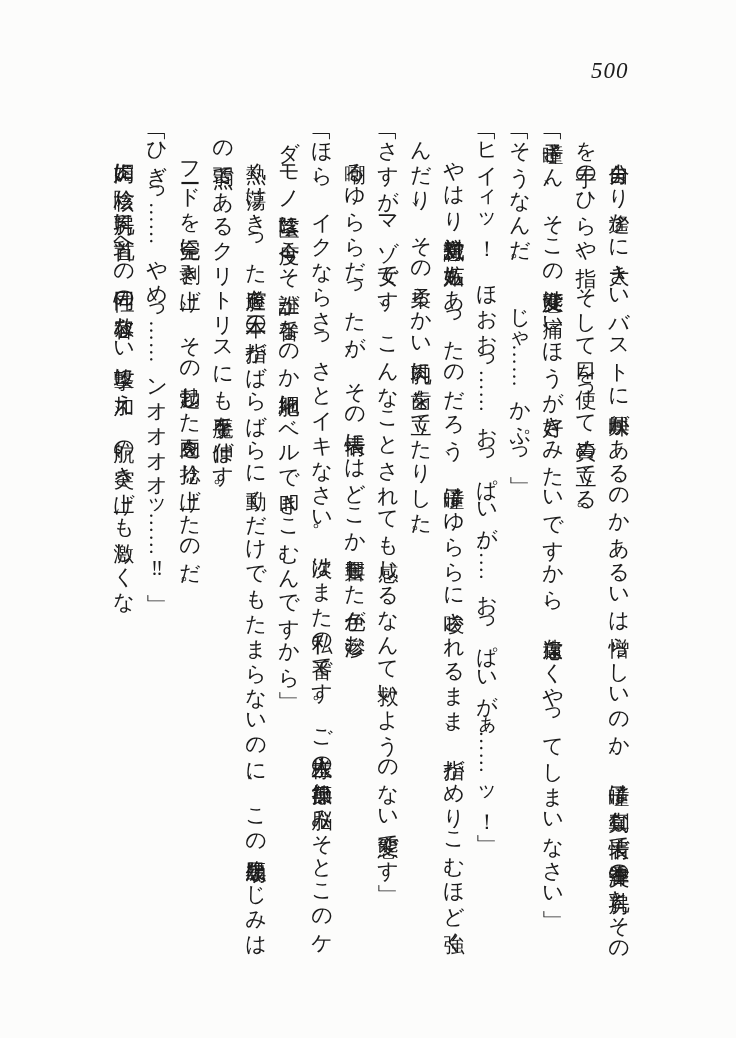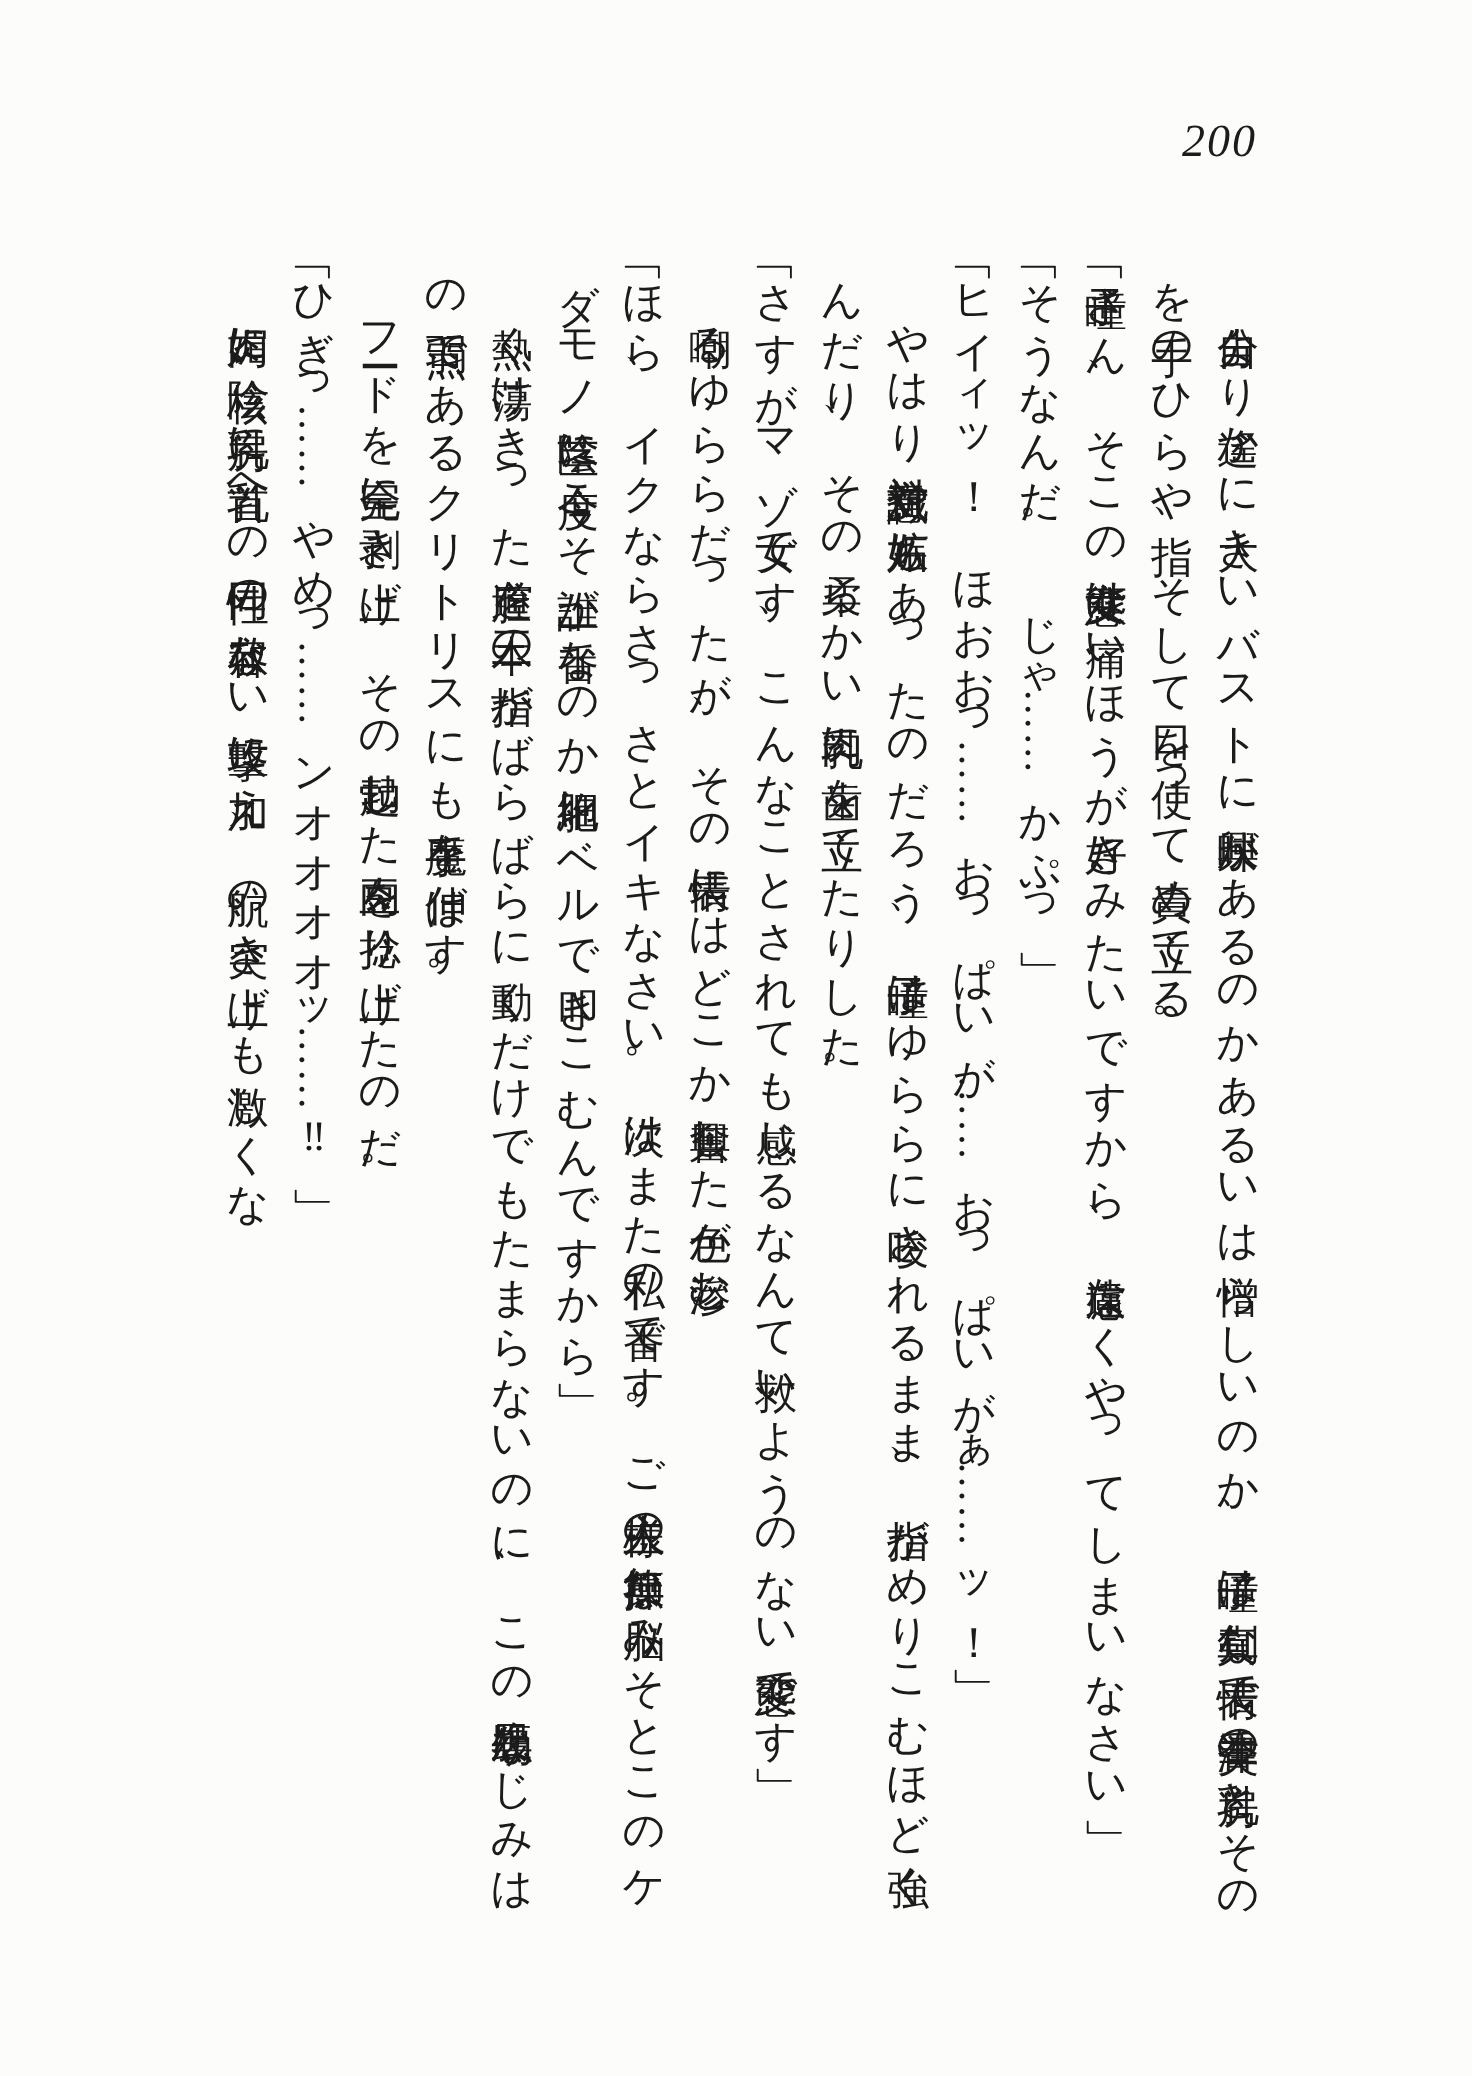--- a/index.html
+++ b/index.html
@@ -43,21 +43,21 @@
     text-indent: 0;
   }
   .para.indent {
     text-indent: 1em;
   }
 </style>
 </head>
 <body>
 
 <div class="page">
-  <div class="page-number">200</div>
+  <div class="page-number">500</div>
   <div class="body-text">
       <p class="para indent">自分より遙かに大きいバストに興味があるのかあるいは憎らしいのか、瞳子は真剣な表情で香津美の乳房とその先端を手のひらや指、そして口を使って責め立てる。</p>
       <p class="para">「瞳子さん、そこの変態女は痛いほうが好きみたいですから、遠慮なくやってしまいなさい」</p>
       <p class="para">「そうなんだ。　じゃ……かぷっ」</p>
       <p class="para">「ヒイィッ！　ほおおっ……おっぱいが……おっぱいがぁ……ッ！」</p>
       <p class="para indent">やはり対抗意識や嫉妬もあったのだろう、瞳子はゆららに唆されるまま、指がめりこむほど強く揉んだり、その柔らかい乳肉に歯を立てたりした。</p>
       <p class="para">「さすがマゾ女です、こんなことされても感じるなんて救いようのない変態です」</p>
       <p class="para indent">嘲るゆららだったが、その表情にはどこか興奮した色が滲む。</p>
       <p class="para">「ほら、イクならさっさとイキなさい。次はまた私の番です。ご主人様の無節操な脳みそとこのケダモノ陰茎に今度こそ誰が一番なのか細胞レベルで叩きこむんですから」</p>
       <p class="para indent">熱く蕩けきった膣道を三本の指がばらばらに動くだけでもたまらないのに、この腹黒幼なじみは女の弱点であるクリトリスにも魔手を伸ばす。</p>

